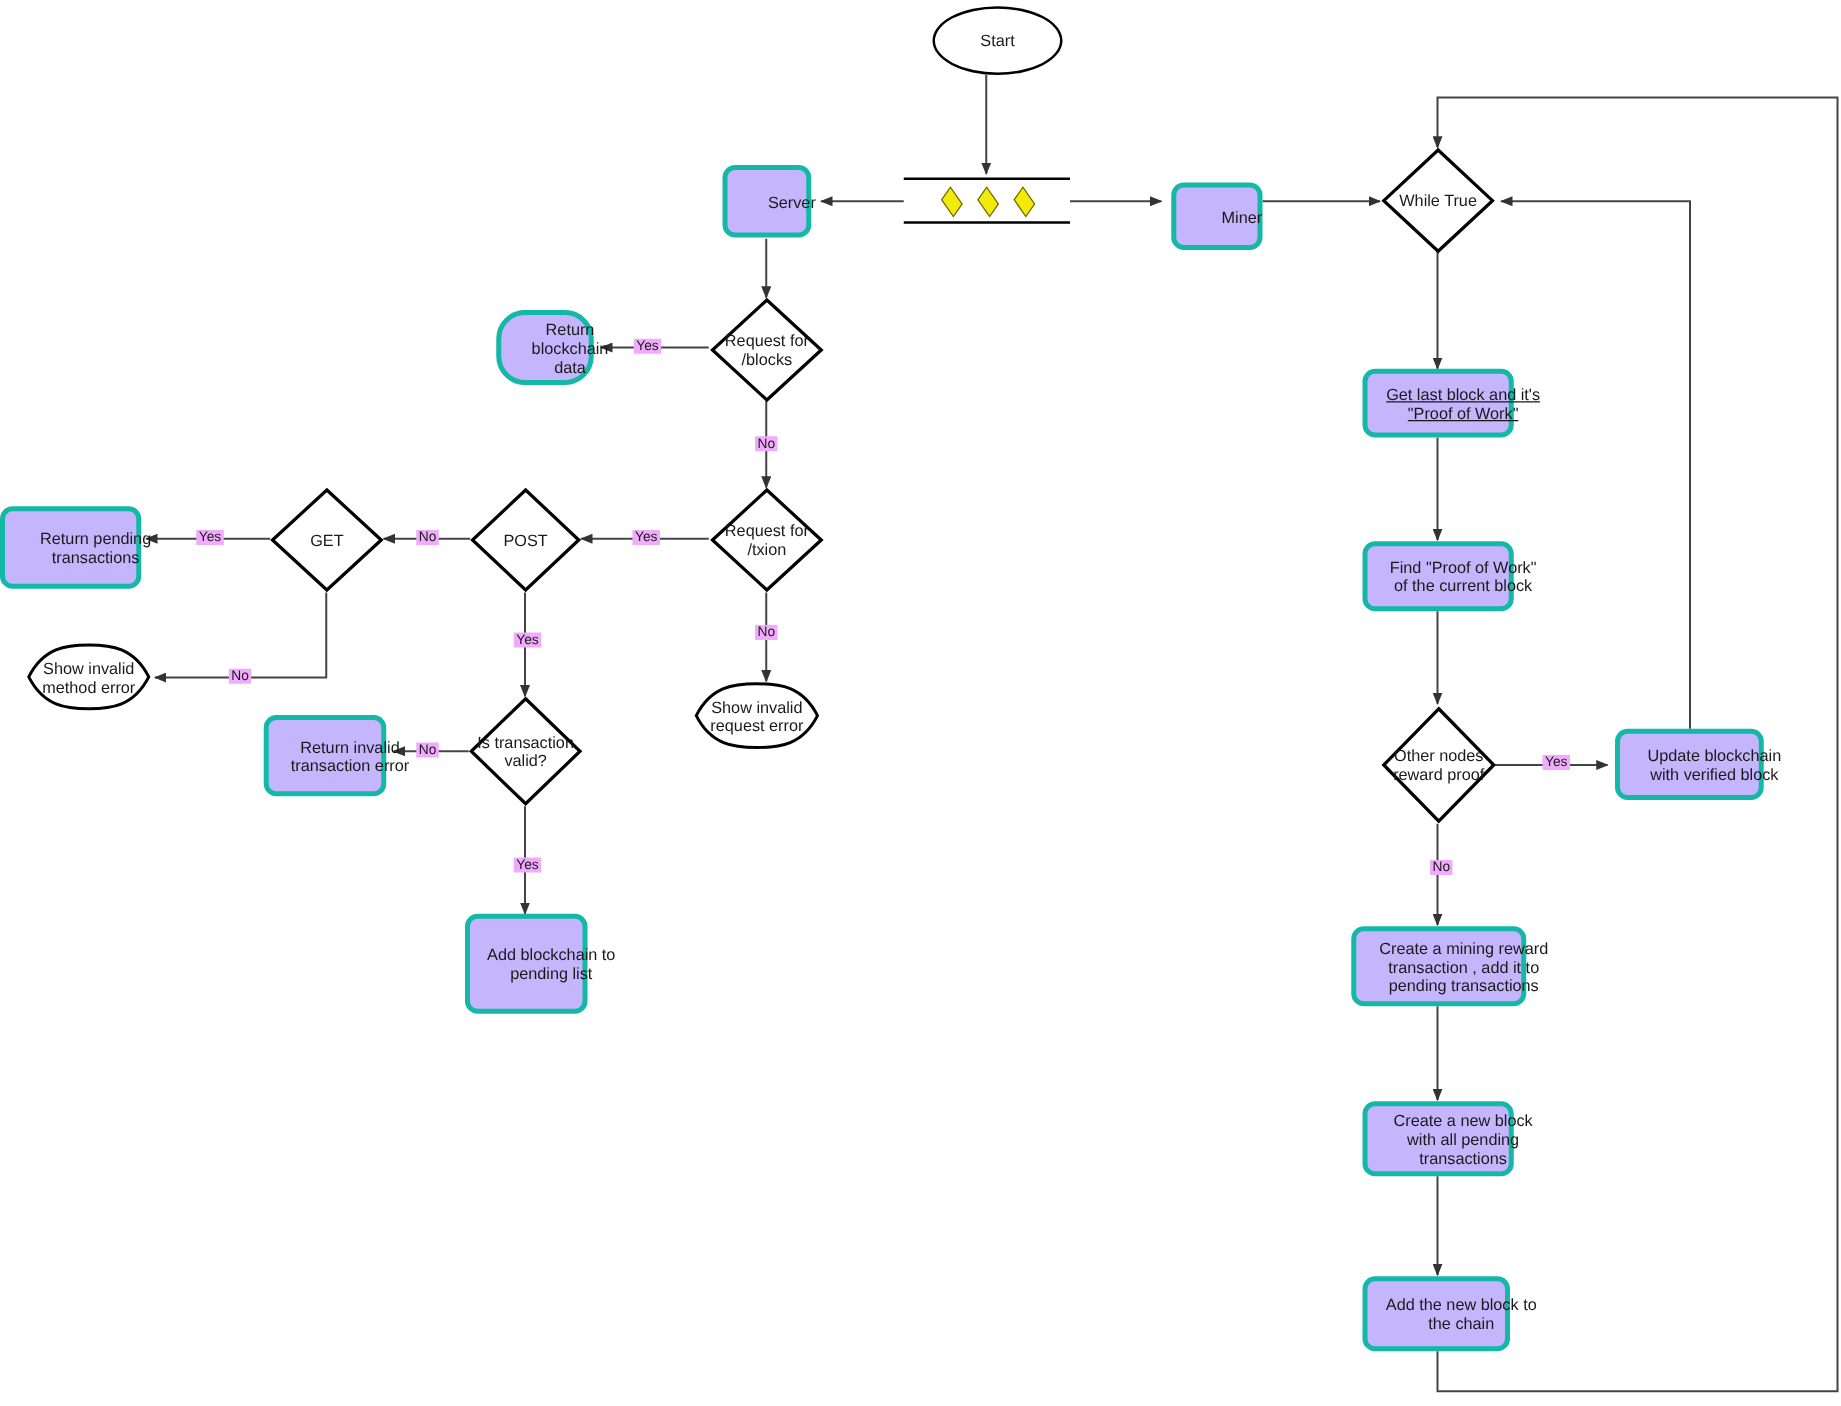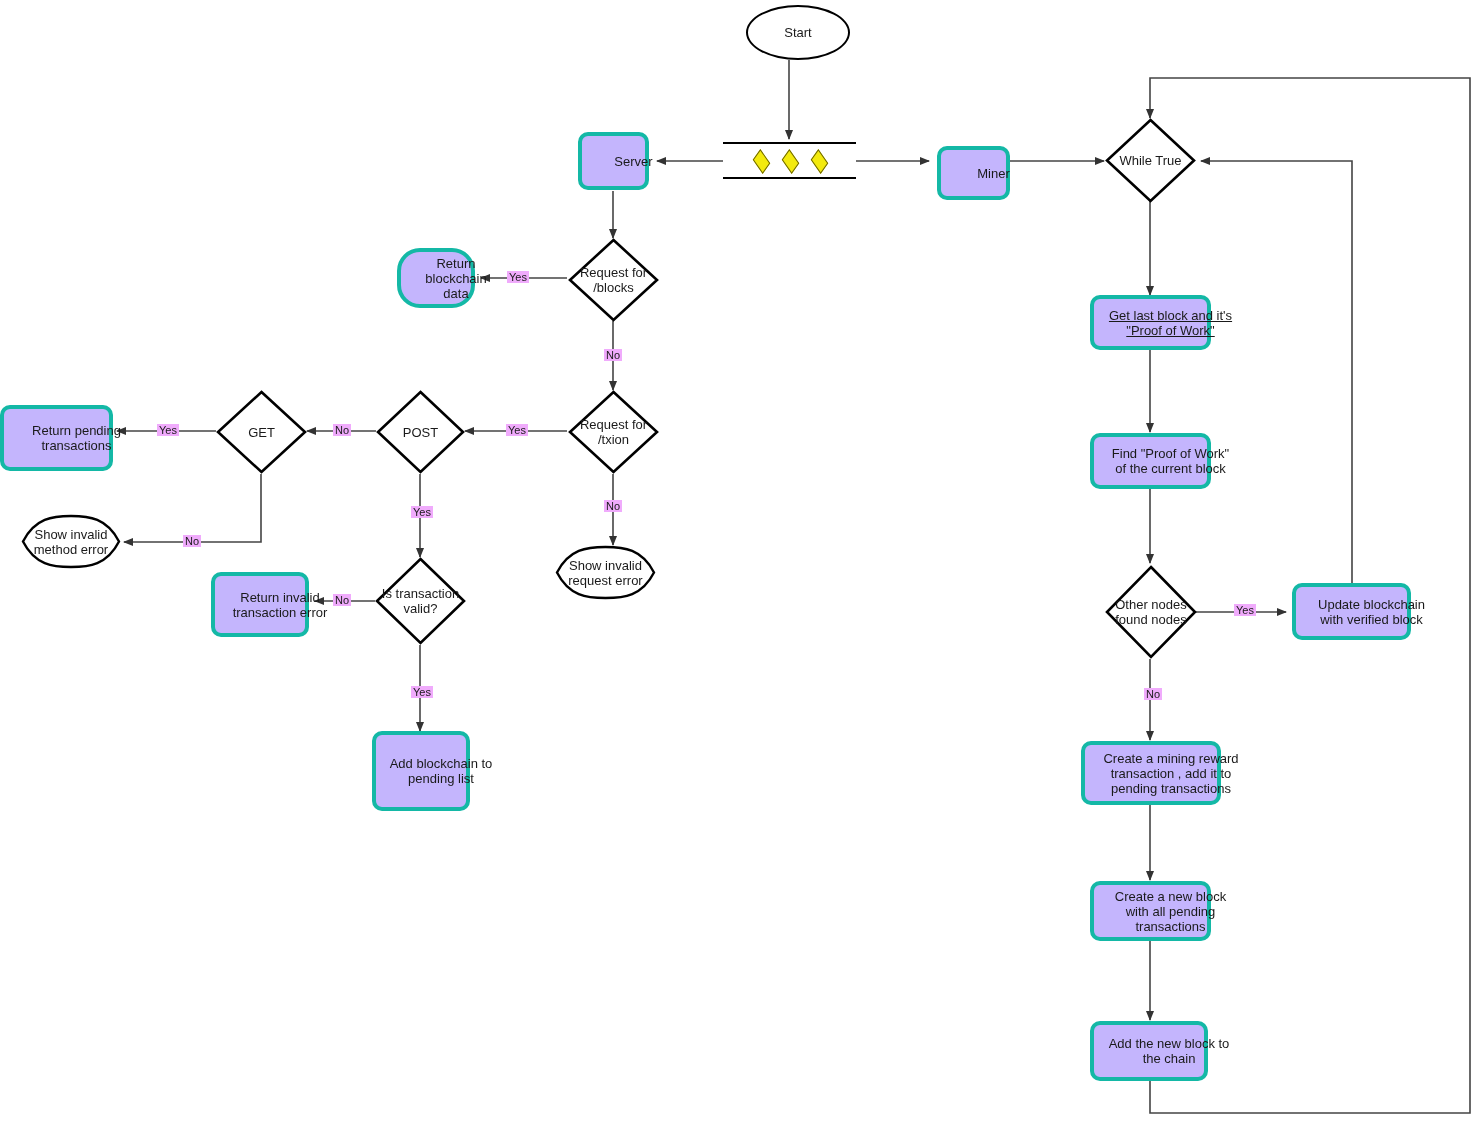--- a/index.html
+++ b/index.html
@@ -310,21 +310,21 @@
       <span>of the current block</span>
     </span>
   </div>
 
   <div class="node n-decision" style="left:1105px; top:565px; width:92px; height:94px;">
     <svg class="dia-shape" viewBox="0 0 92 94" preserveAspectRatio="none">
       <polygon points="46,2 90,47 46,92 2,47" fill="#ffffff" stroke="#000000" stroke-width="2.6"></polygon>
     </svg>
     <span class="dia-label">
       <span>Other nodes</span><br>
-      <span>found nodes</span>
+      <span>reward proof</span>
     </span>
   </div>
 
   <div class="node n-process" style="left:1292px; top:583px; width:119px; height:57px;">
     <span>
       <span>Update blockchain</span><br>
       <span>with verified block</span>
     </span>
   </div>
 

